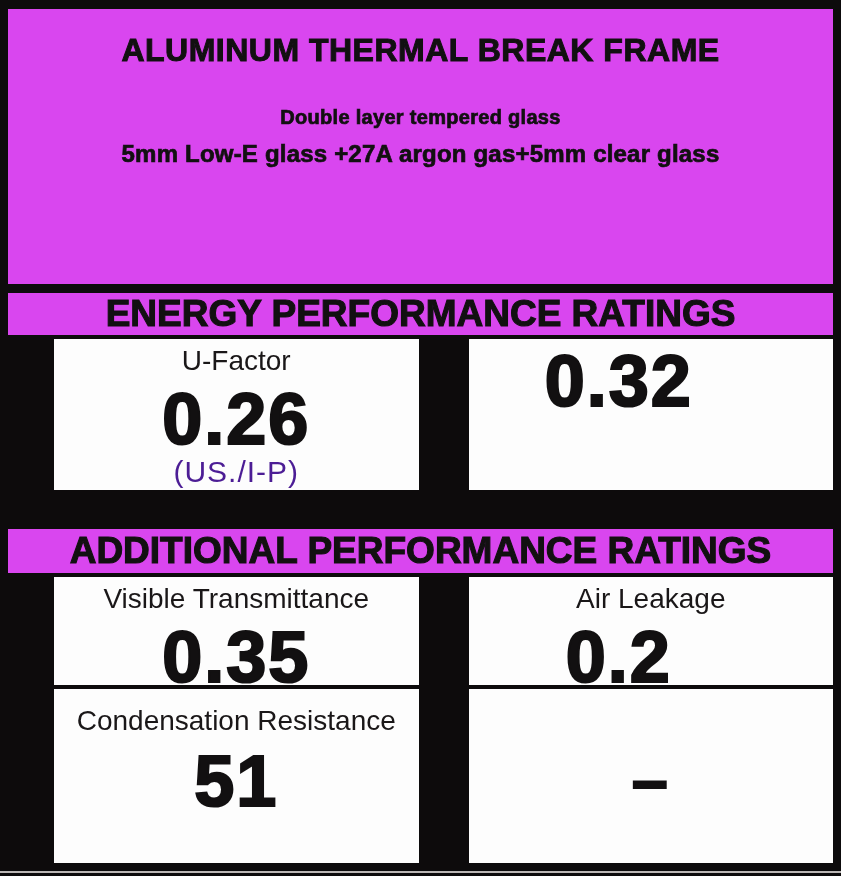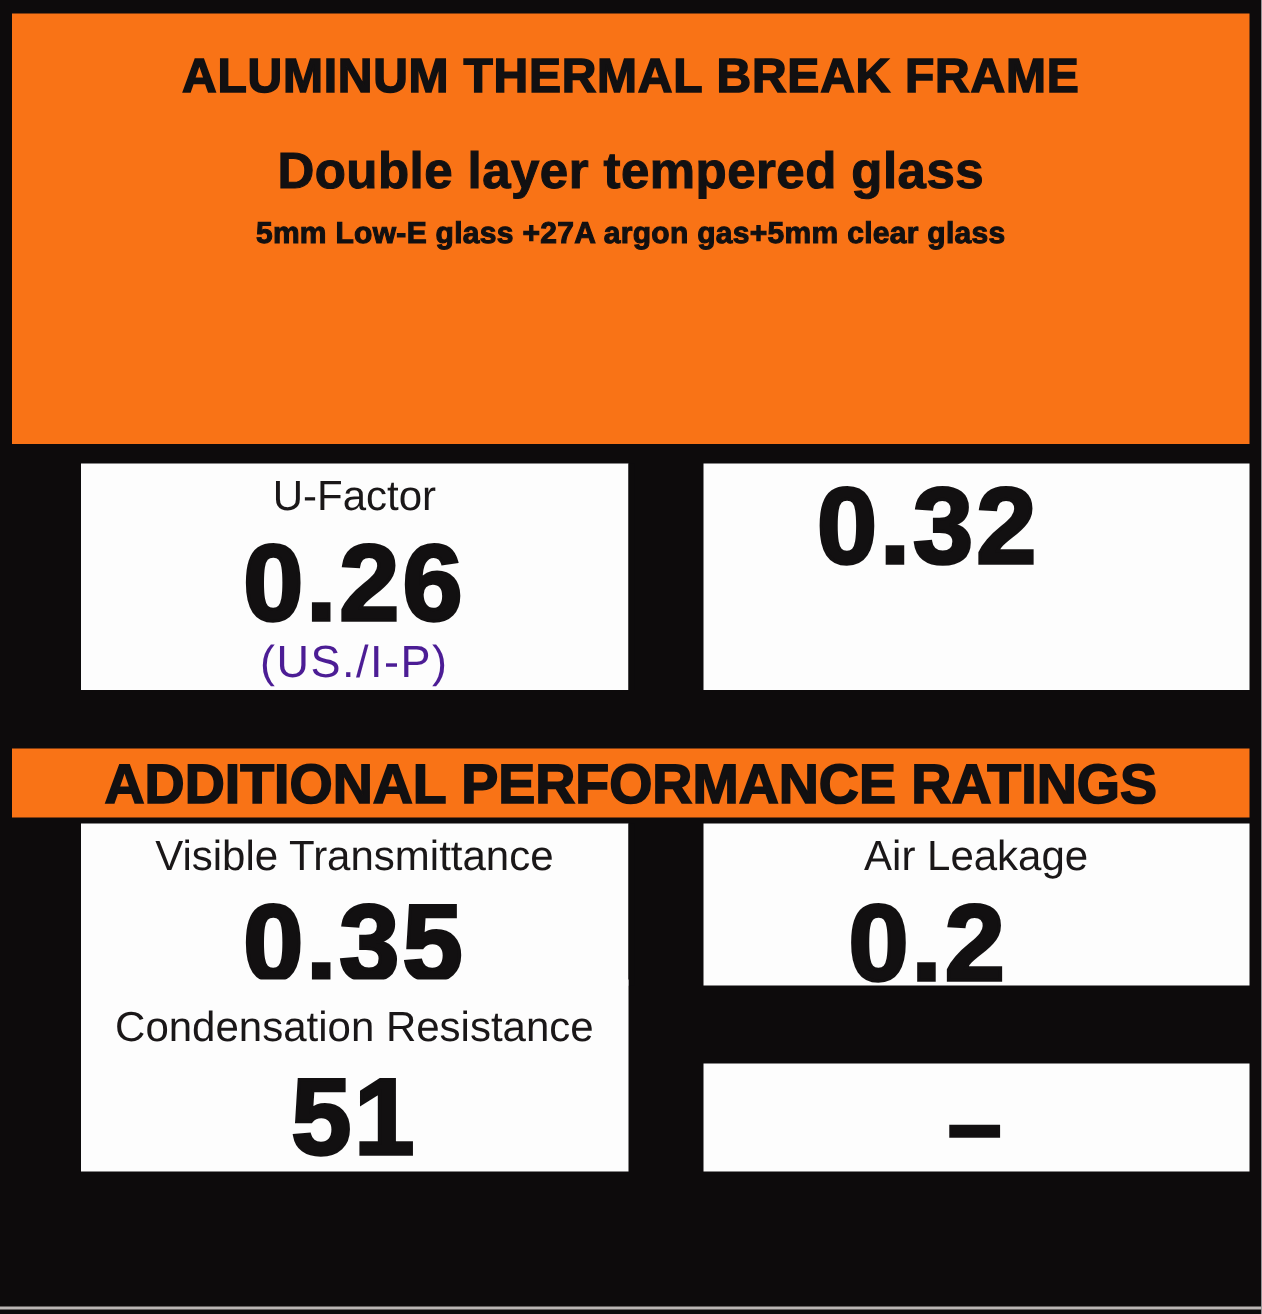--- a/index.html
+++ b/index.html
@@ -15,49 +15,49 @@
     height: 876px;
     background: #0d0b0c;
     padding: 9px 8px 13px 8px;
     display: flex;
     flex-direction: column;
     font-family: "Liberation Sans", sans-serif;
     color: #121011;
     overflow: hidden;
   }
 
-  .panel { background: #f97316; }
+  .panel { background: #d946ef; }
 
   
   .top-section {
     height: 287px;
     display: flex;
     flex-direction: column;
     align-items: center;
     text-align: center;
   }
   .frame-title {
     margin-top: 25px;
     font-size: 32px;
     font-weight: bold;
     letter-spacing: 0.5px;
     -webkit-text-stroke: 1px #121011;
     line-height: 1;
   }
   .glazing-line1 {
-    margin-top: 31px;
-    font-size: 34px;
+    margin-top: 41px;
+    font-size: 20px;
     font-weight: bold;
     letter-spacing: 0.3px;
     -webkit-text-stroke: 0.7px #121011;
     line-height: 1;
   }
   .glazing-line2 {
     margin-top: 15px;
-    font-size: 20px;
+    font-size: 24px;
     font-weight: bold;
     letter-spacing: 0.2px;
     -webkit-text-stroke: 0.7px #121011;
     line-height: 1;
   }
 
   
   .gap-thick { height: 9px; flex: none; }
   .gap-mid   { height: 10px; flex: none; }
   .gap-thin  { height: 4px; flex: none; }
@@ -73,21 +73,21 @@
     -webkit-text-stroke: 1.1px #121011;
     line-height: 1;
   }
   .band-energy { height: 44px; }
   .band-additional { height: 46px; margin-top: 29px; }
 
   
   .cells-row { display: flex; flex: none; }
   .row-1 { height: 151px; }
   .row-2 { height: 108px; }
-  .row-3 { height: 120px; align-items: flex-end; }
+  .row-3 { height: 174px; }
 
   .vdiv { width: 4px; background: #0d0b0c; flex: none; }
 
   .cell {
     flex: 1 1 0;
     background: #fdfdfd;
     display: flex;
     flex-direction: column;
     align-items: center;
     text-align: center;
@@ -144,20 +144,21 @@
 <div class="label-frame">
 
   <div class="panel top-section">
     <div class="frame-title">ALUMINUM THERMAL BREAK FRAME</div>
     <div class="glazing-line1">Double layer tempered glass</div>
     <div class="glazing-line2">5mm Low-E glass +27A argon gas+5mm clear glass</div>
   </div>
 
   <div class="gap-thick"></div>
 
+  <div class="panel band band-energy">ENERGY PERFORMANCE RATINGS</div>
 
   <div class="gap-thin"></div>
 
   <div class="cells-row row-1">
     <div class="cell">
       <div class="cell-label">U-Factor</div>
       <div class="cell-value">0.26</div>
       <div class="cell-note">(US./I-P)</div>
     </div>
     <div class="vdiv"></div>

